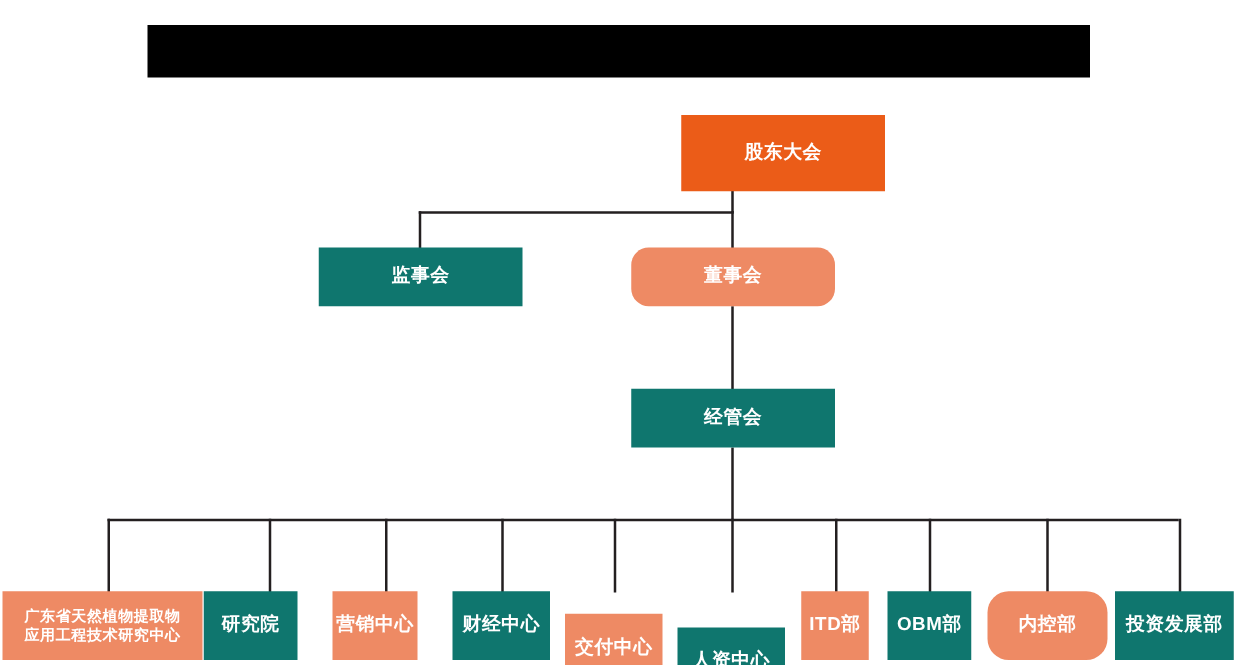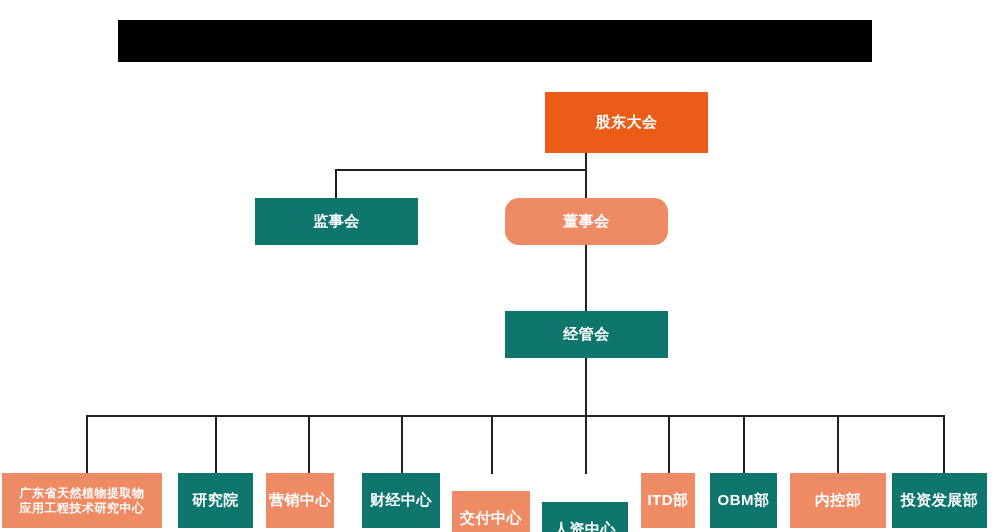--- a/index.html
+++ b/index.html
@@ -42,28 +42,28 @@
   .node.light { background: #EE8A64; }
   .node.top   { background: #EB5C18; }
 
   .n-top      { left: 505px; top: 92px;  width: 163px; height: 61px; font-size: 15px; margin-left: 40px; }
   .n-sup      { left: 255px; top: 198px; width: 163px; height: 47px; font-size: 15px; }
   .n-board    { left: 505px; top: 198px; width: 163px; height: 47px; font-size: 15px; border-radius: 14px; }
   .n-mgmt     { left: 505px; top: 311px; width: 163px; height: 47px; font-size: 15px; }
 
   .lvl3 { top: 473px; height: 55px; }
   .d0 { left: 2px;   width: 160px; font-size: 12px; padding: 0 12px; }
-  .d1 { left: 178px; width: 75px;  font-size: 15px; }
+  .d1 { left: 163px; width: 75px;  font-size: 15px; }
   .d2 { left: 266px; width: 68px;  font-size: 15px; }
   .d3 { left: 362px; width: 78px;  font-size: 15px; }
   .d4 { left: 452px; width: 78px;  font-size: 15px; margin-top: 18px; }
   .d5 { left: 542px; width: 86px;  font-size: 15px; margin-top: 29px; }
   .d6 { left: 641px; width: 54px;  font-size: 15px; }
   .d7 { left: 710px; width: 67px;  font-size: 15px; }
-  .d8 { left: 790px; width: 96px;  font-size: 15px; }
+  .d8 { left: 790px; width: 96px;  font-size: 15px; border-radius: 17px; }
   .d9 { left: 892px; width: 95px;  font-size: 15px; }
 
   .conn {
     position: absolute;
     background: #231f20;
     z-index: 1;
   }
   .conn.v { width: 2px; }
   .conn.h { height: 2px; }
 </style>

